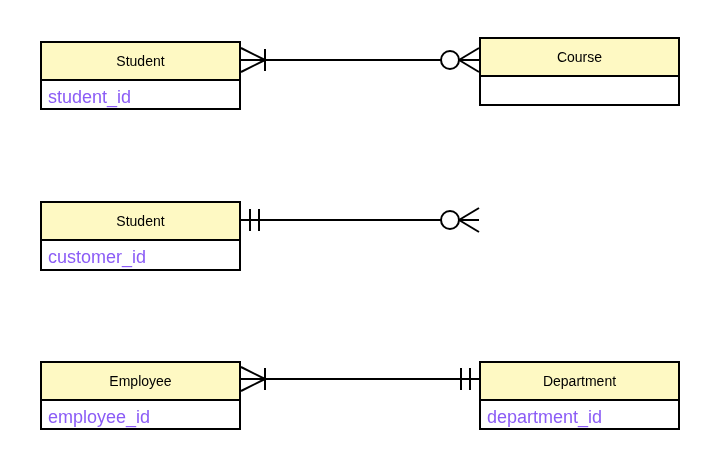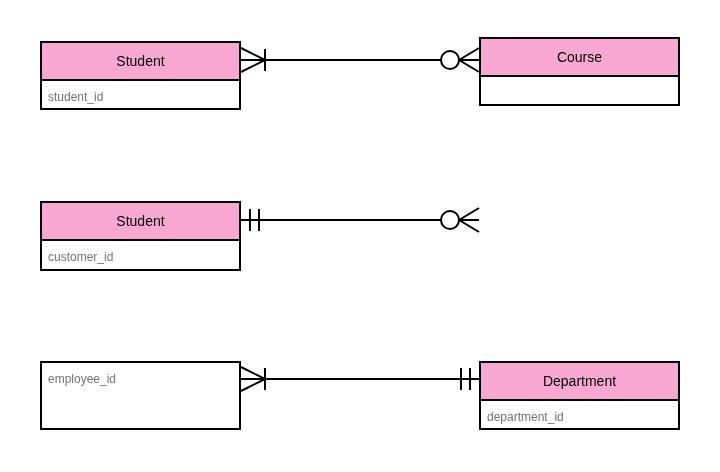--- a/index.html
+++ b/index.html
@@ -29,43 +29,43 @@
     height: 472px;
   }
   .entity-box {
     position: absolute;
     box-sizing: border-box;
     border: 2px solid #000000;
     background: #ffffff;
   }
   .entity-header {
     box-sizing: border-box;
-    background: #f9a8d4;
+    background: #fef9c3;
     border-bottom: 2px solid #000000;
     height: 38px;
     display: flex;
     align-items: center;
     justify-content: center;
   }
   .entity-header-label {
     font-size: 14px;
     color: #000000;
     line-height: 1;
     white-space: nowrap;
   }
   .entity-body {
     box-sizing: border-box;
     height: 31px;
     display: flex;
     align-items: center;
     padding-left: 6px;
   }
   .entity-attr-label {
-    font-size: 12px;
-    color: #737373;
+    font-size: 18px;
+    color: #8b5cf6;
     line-height: 1;
     white-space: nowrap;
   }
 </style>
 </head>
 <body>
 
 <div id="canvas">
 
   <svg class="erd-svg" viewBox="0 0 720 472" xmlns="http://www.w3.org/2000/svg">
@@ -140,20 +140,23 @@
     <div class="entity-header">
       <span class="entity-header-label">Student</span>
     </div>
     <div class="entity-body" style="height:32px;">
       <span class="entity-attr-label">customer_id</span>
     </div>
   </div>
 
 
   <div class="entity-box" style="left:40px; top:361px; width:201px; height:69px;">
+    <div class="entity-header">
+      <span class="entity-header-label">Employee</span>
+    </div>
     <div class="entity-body">
       <span class="entity-attr-label">employee_id</span>
     </div>
   </div>
 
   <div class="entity-box" style="left:479px; top:361px; width:201px; height:69px;">
     <div class="entity-header">
       <span class="entity-header-label">Department</span>
     </div>
     <div class="entity-body">

